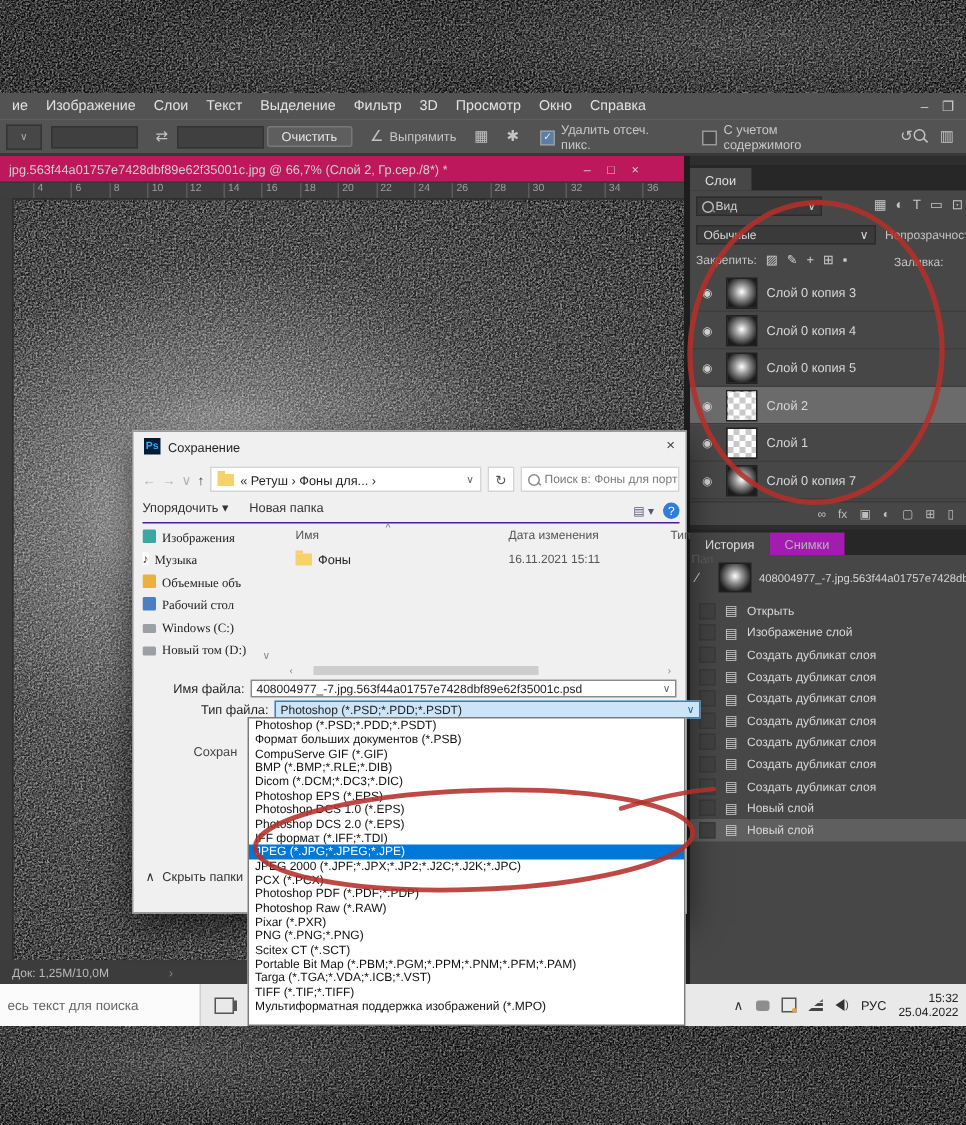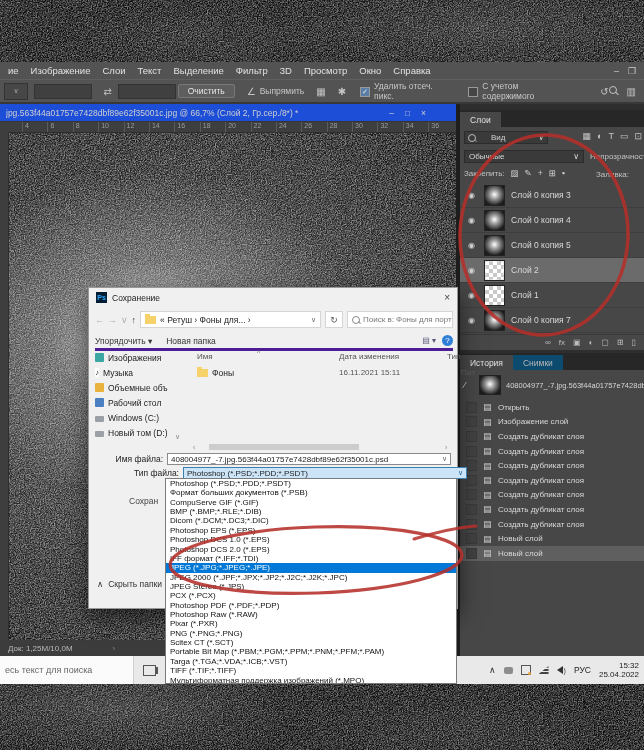--- a/index.html
+++ b/index.html
@@ -29,44 +29,44 @@
   .opreset{width:22px;height:15px;background:#474747;border:1px solid #333;margin-left:4px;color:#aaa;font-size:7px;
     display:flex;align-items:center;justify-content:center;}
   .psbtn{border:1px solid #787878;background:#5e5e5e;color:#e6e6e6;padding:1px 9px;border-radius:2px;margin-left:2px;}
   .oicon{color:#c3c3c3;font-size:10px;margin-left:12px;}
   .olabel{margin-left:4px;color:#c8c8c8;}
   .cb{display:inline-block;width:8px;height:8px;border:1px solid #9a9a9a;background:#454545;margin-left:14px;
     position:relative;top:1px;font-size:7px;line-height:8px;color:#e8e8e8;text-align:center;}
   .cb.on{background:#5a7ea6;}
 
   
-  .doctab{left:0;top:104px;width:456px;height:18px;background:#1d4ed8;border-bottom:1px solid #353535;color:#cfcfcf;
+  .doctab{left:0;top:104px;width:456px;height:18px;background:#be185d;border-bottom:1px solid #353535;color:#cfcfcf;
     font-size:8.5px;display:flex;align-items:center;padding:0 6px;z-index:2;box-sizing:border-box;white-space:nowrap;overflow:hidden;}
   .doctab .winctl{margin-left:auto;display:flex;gap:11px;padding-right:24px;color:#cfcfcf;}
   .rulercorner{left:0;top:122px;width:8px;height:11px;background:#3e3e3e;z-index:2;}
   .rulerh{left:8px;top:122px;width:448px;height:11px;background:#3e3e3e;border-bottom:1px solid #2e2e2e;color:#9d9d9d;
     font-size:7px;display:flex;padding-left:14px;box-sizing:border-box;overflow:hidden;z-index:2;}
   .tick{width:25.4px;border-left:1px solid #5b5b5b;padding-left:2px;box-sizing:border-box;flex:none;}
   .rulerv{left:0;top:133px;width:8px;height:507px;background:#3e3e3e;border-right:1px solid #2e2e2e;z-index:2;}
   .canvas{left:8px;top:133px;width:448px;height:507px;z-index:1;background:
     radial-gradient(ellipse 290px 230px at 140px 205px, rgba(205,205,205,.9), rgba(130,130,130,.5) 34%, rgba(45,45,45,0) 72%),
     radial-gradient(ellipse 420px 330px at 170px 250px, #4a4a4a, #222 62%, #0f0f0f 100%),#0f0f0f;}
   .statusbar{left:0;top:640px;width:456px;height:16px;background:#3c3c3c;color:#b9b9b9;font-size:8px;
     display:flex;align-items:center;padding-left:8px;gap:40px;z-index:2;box-sizing:border-box;}
   .gapstrip{left:456px;top:104px;width:4px;height:552px;background:#1d1d1d;z-index:2;}
 
   
   .panelcol{left:460px;top:104px;width:184px;height:552px;background:#2e2e2e;z-index:2;font-size:8.5px;color:#d8d8d8;}
   .panelcol .abs{position:absolute;}
   .ptabs{left:0;top:6px;width:184px;height:17px;background:#272727;display:flex;align-items:flex-end;}
   .ptab{background:#474747;height:15px;padding:0 10px;display:flex;align-items:center;color:#e0e0e0;}
-  .ptab.inactive{background:#0c4a6e;color:#b5b5b5;}
+  .ptab.inactive{background:#a21caf;color:#b5b5b5;}
   .lp-body{left:0;top:23px;width:184px;height:223px;background:#474747;}
   .lp-search{left:4px;top:4px;width:84px;height:13px;background:#3a3a3a;border:1px solid #2c2c2c;display:flex;
-    align-items:center;gap:15px;padding:0 3px;font-size:8px;color:#cfcfcf;box-sizing:border-box;}
+    align-items:center;gap:1px;padding:0 3px;font-size:8px;color:#cfcfcf;box-sizing:border-box;}
   .lp-ficons{right:2px;top:4px;display:flex;gap:6px;color:#c5c5c5;font-size:9px;}
   .lp-blend{left:4px;top:23px;width:120px;height:13px;background:#3a3a3a;border:1px solid #2c2c2c;display:flex;
     align-items:center;justify-content:space-between;padding:0 4px;font-size:8px;box-sizing:border-box;}
   .lp-oplabel{left:130px;top:25px;font-size:8px;color:#c3c3c3;white-space:nowrap;}
   .lp-lockrow{left:4px;top:41px;display:flex;align-items:center;gap:6px;font-size:8px;color:#c3c3c3;}
   .lockico{color:#cfcfcf;font-size:8.5px;}
   .lp-filllabel{left:136px;top:43px;font-size:8px;color:#c3c3c3;}
   .lp-list{left:0;top:56px;width:184px;height:150px;}
   .layer-row{position:relative;height:25px;border-bottom:1px solid #3e3e3e;display:flex;align-items:center;gap:6px;padding-left:8px;box-sizing:border-box;}
   .layer-row.sel{background:#6b6b6b;}
@@ -105,27 +105,27 @@
   .addr{flex:1;height:17px;background:#fff;border:1px solid #d5d5d5;display:flex;align-items:center;gap:4px;
     padding:0 4px;box-sizing:border-box;white-space:nowrap;overflow:hidden;}
   .fold{width:11px;height:8px;background:#f7d26a;position:relative;flex:none;}
   .fold::before{content:"";position:absolute;left:0;top:-2px;width:5px;height:2px;background:#f7d26a;}
   .refreshbox{width:18px;height:17px;background:#fff;border:1px solid #d5d5d5;display:flex;align-items:center;
     justify-content:center;color:#555;font-size:9px;box-sizing:border-box;}
   .searchbox{width:106px;height:17px;background:#fff;border:1px solid #d5d5d5;color:#7a7a7a;font-size:8px;
     display:flex;align-items:center;gap:3px;padding:0 4px;box-sizing:border-box;white-space:nowrap;overflow:hidden;}
   .mag{width:6px;height:6px;border:1px solid #8a8a8a;border-radius:50%;position:relative;flex:none;}
   .mag::after{content:"";position:absolute;left:5px;top:5px;width:3px;height:1px;background:#8a8a8a;transform:rotate(45deg);}
-  .dlg-toolbar{left:6px;top:45px;width:358px;height:15px;display:flex;align-items:center;gap:14px;color:#333;border-bottom:3px solid #4c1d95;}
+  .dlg-toolbar{left:6px;top:45px;width:358px;height:15px;display:flex;gap:14px;color:#333;border-bottom:1px solid #4c1d95;}
   .tb-right{margin-left:auto;display:flex;align-items:center;gap:6px;}
   .viewico{color:#557;font-size:8px;}
   .helpico{width:11px;height:11px;border-radius:50%;background:#2f7fd6;color:#fff;font-size:8px;display:flex;
     align-items:center;justify-content:center;}
   .dlg-body{left:6px;top:62px;width:358px;height:91px;display:flex;}
-  .dsidebar{width:94px;overflow:hidden;}
+  .dsidebar{width:94px;overflow:hidden;font-family:Liberation Serif, serif;}
   .side-row{height:15px;display:flex;align-items:center;gap:4px;white-space:nowrap;}
   .sico{width:9px;height:9px;flex:none;border-radius:1px;}
   .sico.pictures{background:#3aa7a3;}
   .sico.music{background:#fff;color:#333;font-size:8px;width:auto;height:auto;}
   .sico.objects3d{background:#e8b23c;}
   .sico.desktop{background:#4a7fc1;}
   .sico.drive{background:#9aa0a6;height:6px;margin-top:2px;}
   .side-scroll{position:absolute;left:86px;top:145px;color:#888;font-size:7px;}
   .flist{flex:1;position:relative;}
   .fl-head{position:absolute;left:8px;top:2px;width:250px;height:11px;color:#555;font-size:8px;}
@@ -530,21 +530,20 @@
       <div class="fmt-row">Формат больших документов (*.PSB)</div>
       <div class="fmt-row">CompuServe GIF (*.GIF)</div>
       <div class="fmt-row">BMP (*.BMP;*.RLE;*.DIB)</div>
       <div class="fmt-row">Dicom (*.DCM;*.DC3;*.DIC)</div>
       <div class="fmt-row">Photoshop EPS (*.EPS)</div>
       <div class="fmt-row">Photoshop DCS 1.0 (*.EPS)</div>
       <div class="fmt-row">Photoshop DCS 2.0 (*.EPS)</div>
       <div class="fmt-row">IFF формат (*.IFF;*.TDI)</div>
       <div class="fmt-row sel">JPEG (*.JPG;*.JPEG;*.JPE)</div>
       <div class="fmt-row">JPEG 2000 (*.JPF;*.JPX;*.JP2;*.J2C;*.J2K;*.JPC)</div>
-      <div class="fmt-row">JPEG Stereo (*.JPS)</div>
       <div class="fmt-row">PCX (*.PCX)</div>
       <div class="fmt-row">Photoshop PDF (*.PDF;*.PDP)</div>
       <div class="fmt-row">Photoshop Raw (*.RAW)</div>
       <div class="fmt-row">Pixar (*.PXR)</div>
       <div class="fmt-row">PNG (*.PNG;*.PNG)</div>
       <div class="fmt-row">Scitex CT (*.SCT)</div>
       <div class="fmt-row">Portable Bit Map (*.PBM;*.PGM;*.PPM;*.PNM;*.PFM;*.PAM)</div>
       <div class="fmt-row">Targa (*.TGA;*.VDA;*.ICB;*.VST)</div>
       <div class="fmt-row">TIFF (*.TIF;*.TIFF)</div>
       <div class="fmt-row">Мультиформатная поддержка изображений (*.MPO)</div>

